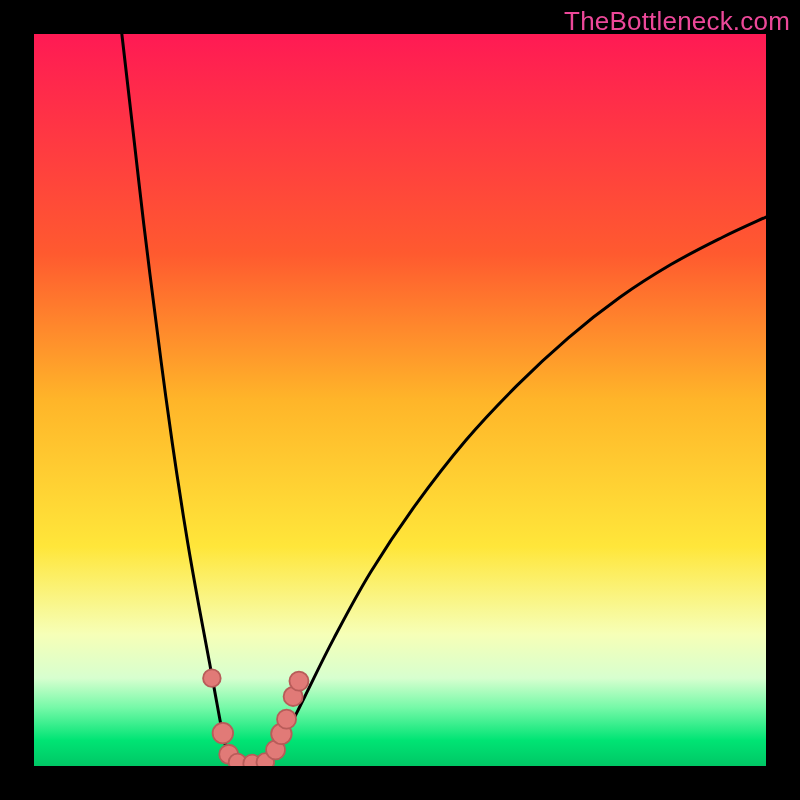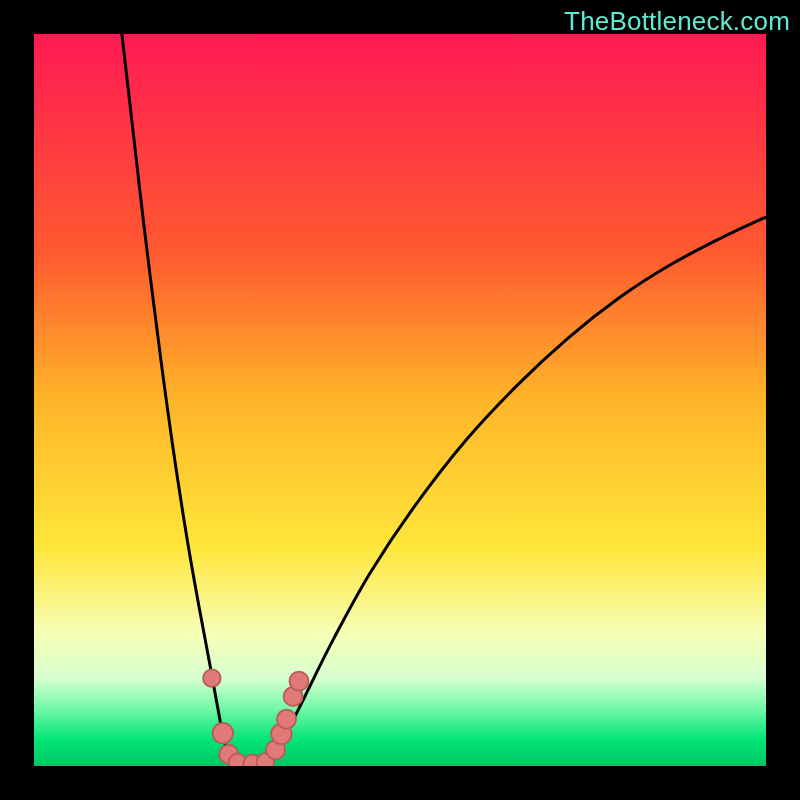--- a/index.html
+++ b/index.html
@@ -25,21 +25,21 @@
     width: 732px;
     height: 732px;
   }
   .watermark {
     position: absolute;
     top: 6px;
     right: 10px;
     font-family: Arial, Helvetica, sans-serif;
     font-size: 26px;
     font-weight: 500;
-    color: #5eead4;
+    color: #ec4899;
     letter-spacing: 0.2px;
   }
 </style>
 </head>
 <body>
 
 <div class="frame">
   <svg class="plot" viewBox="0 0 100 100" preserveAspectRatio="none">
     <defs>
       <linearGradient id="bg-grad" x1="0" y1="0" x2="0" y2="1">

